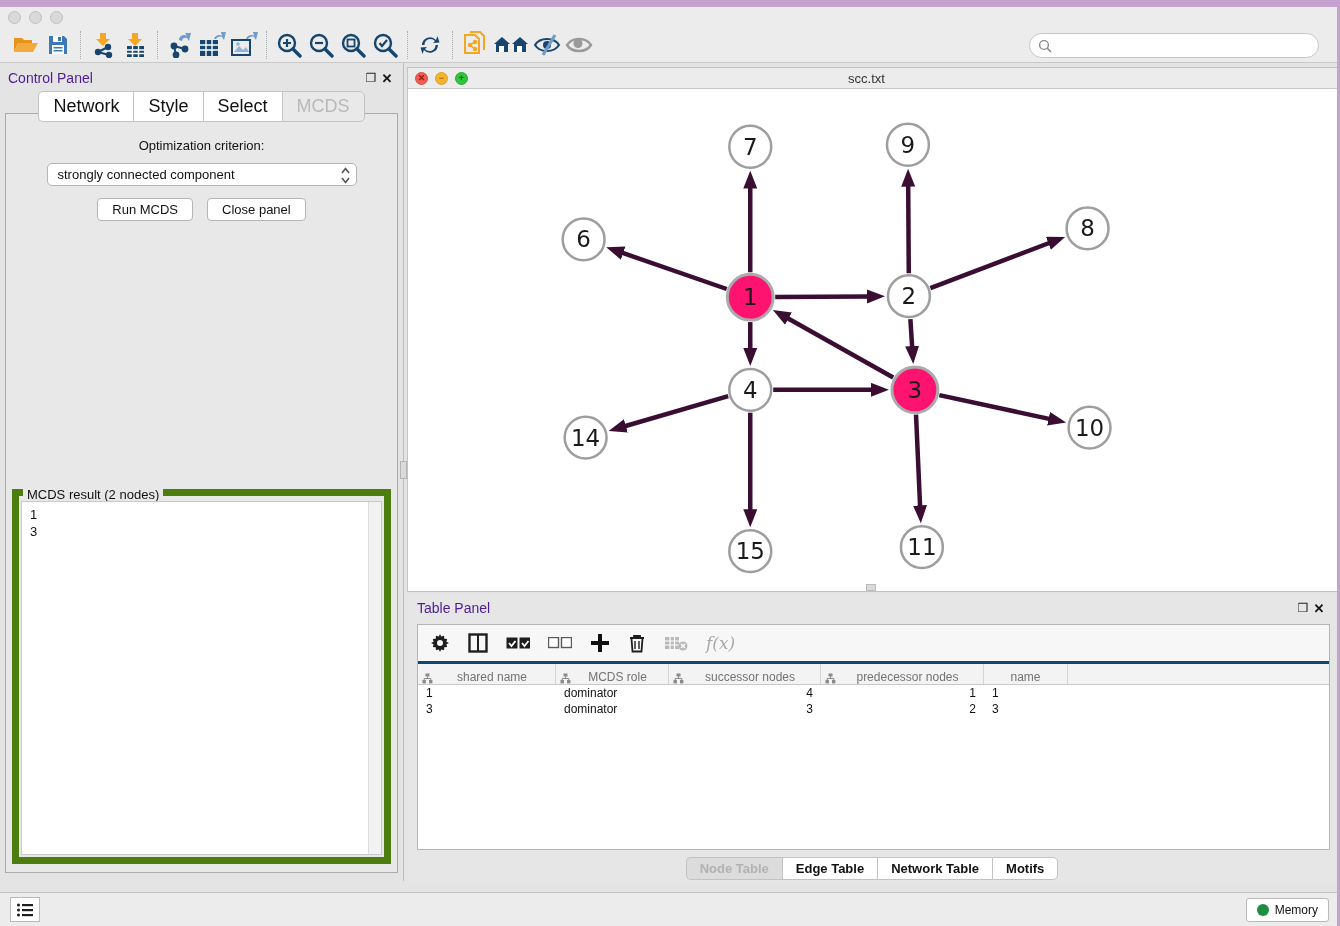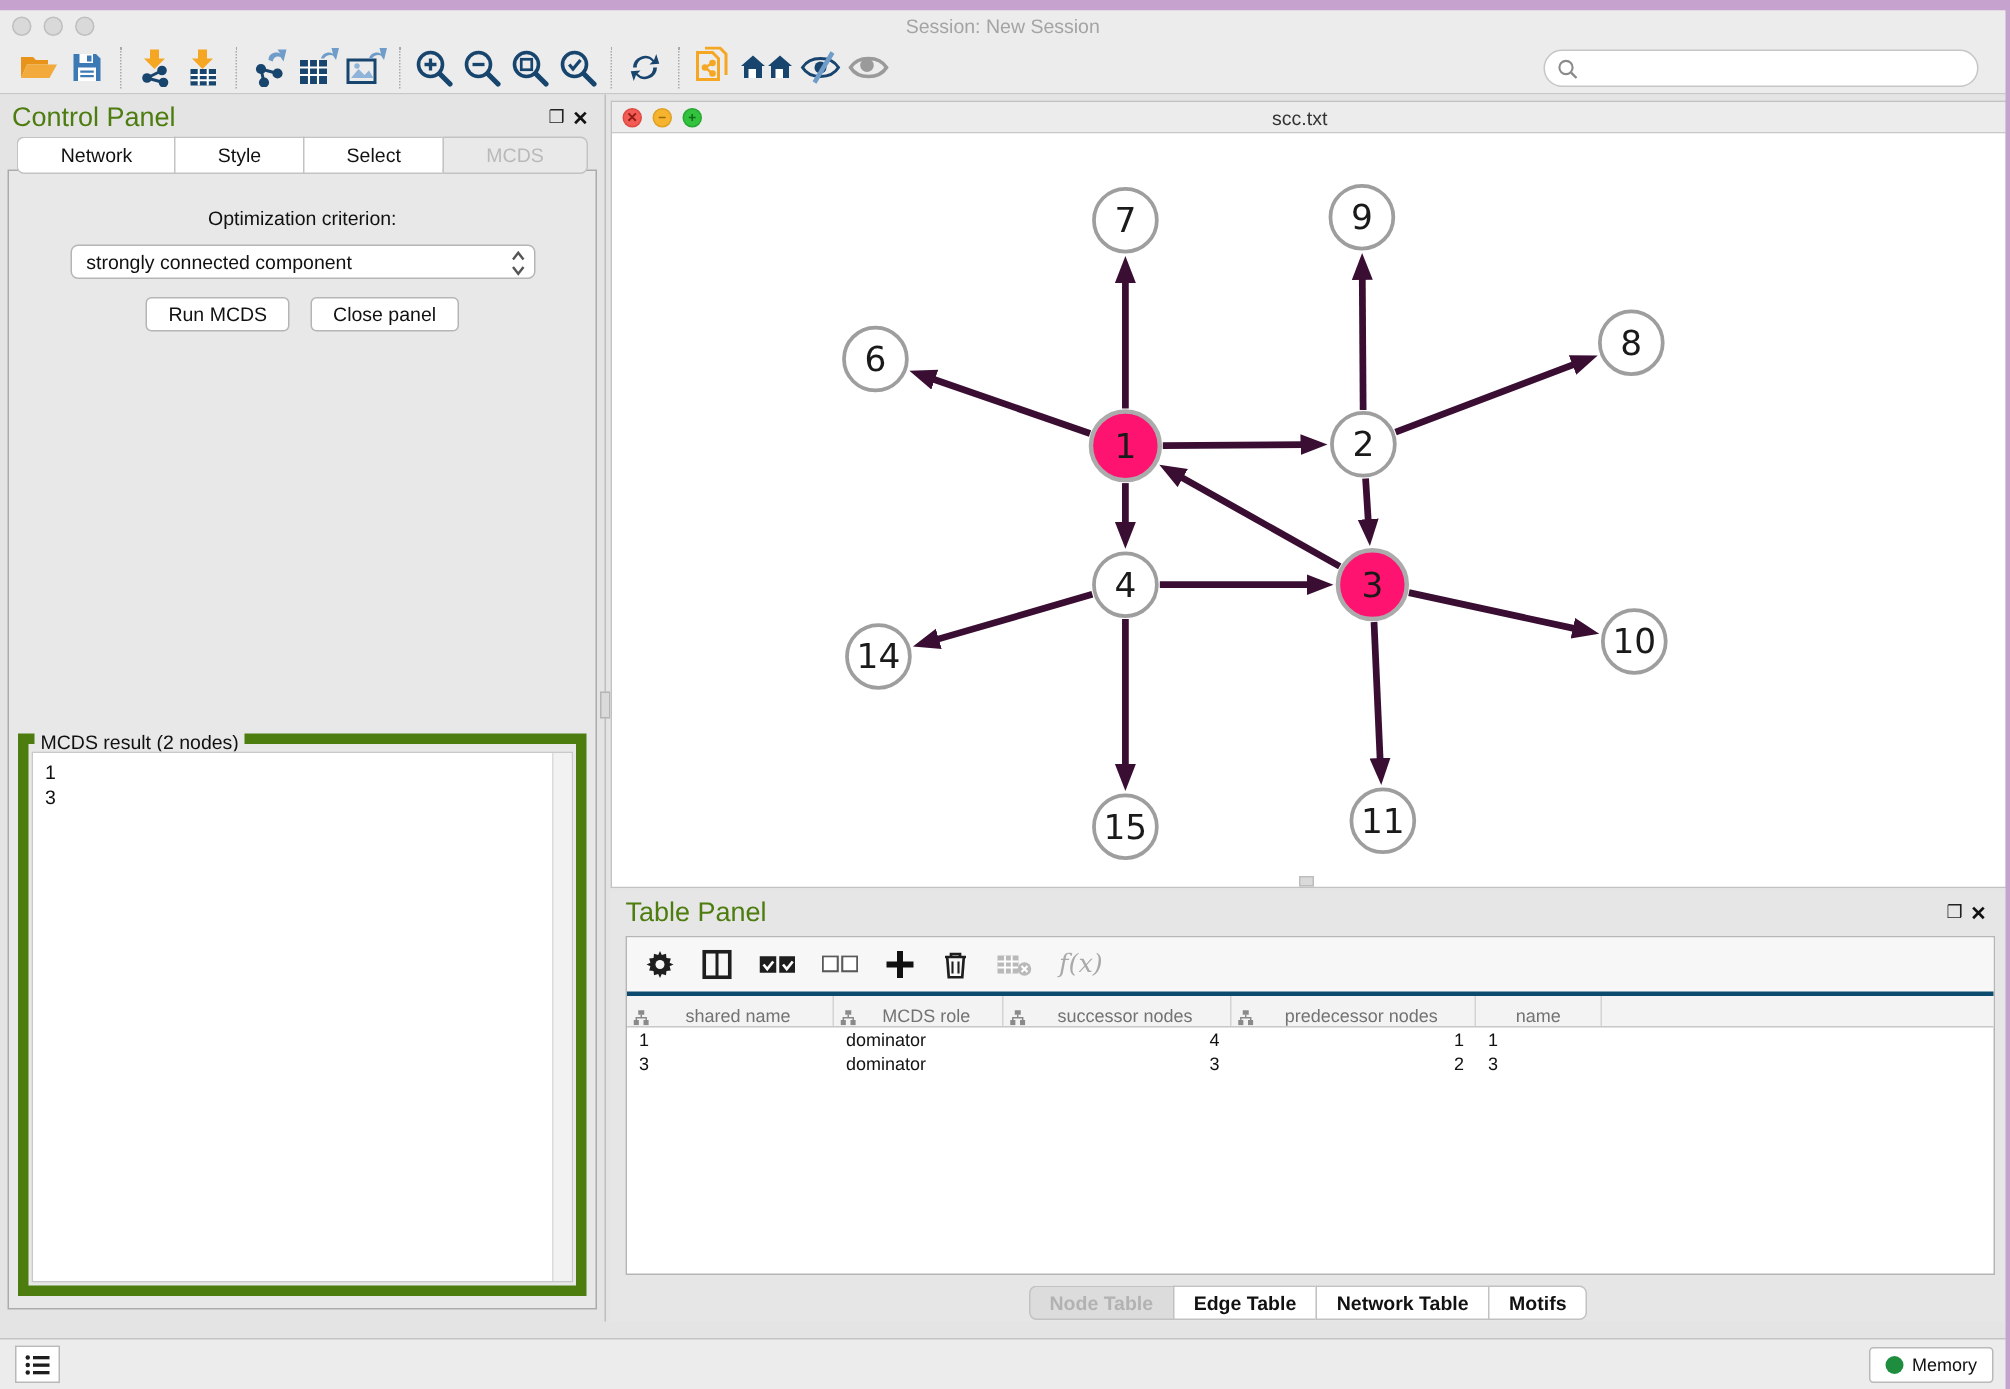--- a/index.html
+++ b/index.html
@@ -21,26 +21,26 @@
   .tb-sep { width:1px; height:28px; border-left:1px dotted #A9A9A9; margin:0 6px; flex:0 0 auto; }
   .search-wrap { position:absolute; right:18px; top:5px; width:290px; height:25px; background:#FFF; border:1px solid #C6C6C6; border-radius:13px; display:flex; align-items:center; padding-left:8px; }
   .search-wrap input { border:none; outline:none; flex:1; font-size:13px; background:transparent; color:#333; }
 
   
   .main { position:absolute; left:0; top:63px; width:1337px; height:829px; background:#E4E4E4; }
 
   
   .cpanel { position:absolute; left:0; top:2px; width:403px; height:818px; }
   .panel-header { display:flex; align-items:center; height:26px; padding:0 8px; }
-  .panel-title { font-size:18px; color:#4d7c0f; }
+  .panel-title { font-size:14px; color:#4c1d95; }
   .panel-header .spacer { flex:1; }
   .float-btn { font-size:12px; color:#222; width:16px; text-align:center; }
   .close-btn { font-size:13px; font-weight:bold; color:#111; width:16px; text-align:center; }
   .tabrow { display:flex; justify-content:center; position:relative; z-index:2; }
-  .tab { font-size:13px; padding:4px 28px; background:#FFF; border:1px solid #C3C3C3; border-right:none; color:#111; }
+  .tab { font-size:18px; padding:4px 14px; background:#FFF; border:1px solid #C3C3C3; border-right:none; color:#111; }
   .tab:first-child { border-radius:5px 0 0 5px; }
   .tab:last-child { border-radius:0 5px 5px 0; border-right:1px solid #C3C3C3; }
   .tab.active { background:#E9E9E9; color:#B9B9B9; }
   .cpanel-body { position:absolute; left:5px; right:5px; top:48px; bottom:10px; background:#E8E8E8; border:1px solid #ABABAB; }
   .opt-label { text-align:center; font-size:13px; color:#111; margin-top:24px; }
   .dropdown { position:relative; margin:10px auto 0; width:310px; height:23px; background:#FFF; border:1px solid #B5B5B5; border-radius:5px; display:flex; align-items:center; padding:0 22px 0 10px; font-size:13px; color:#111; }
   .dd-stepper { position:absolute; right:6px; top:3px; }
   .btn-row { display:flex; justify-content:center; gap:14px; margin-top:12px; }
   .mac-btn { background:#FFF; border:1px solid #B5B5B5; border-radius:4px; font-size:13px; color:#111; padding:3px 14px; height:23px; }
 
@@ -95,21 +95,20 @@
 </head>
 <body>
 
 <div class="app">
   <div class="desktop-top"></div>
 
   <div class="titlebar">
     <div class="tl-dot"></div>
     <div class="tl-dot"></div>
     <div class="tl-dot"></div>
-    <div class="app-title">Session: New Session</div>
   </div>
 
   <div class="toolbar">
     <div class="tb-btn">
       <svg width="26" height="22" viewBox="0 0 26 22">
           <path d="M1 4 h8 l2 2 h8 v3 H5 L1 18 Z" fill="#E8941A"></path>
           <path d="M5 9 h20 l-5 9 H1 Z" fill="#F2AA3C"></path>
         </svg>
     </div>
     <div class="tb-btn">

